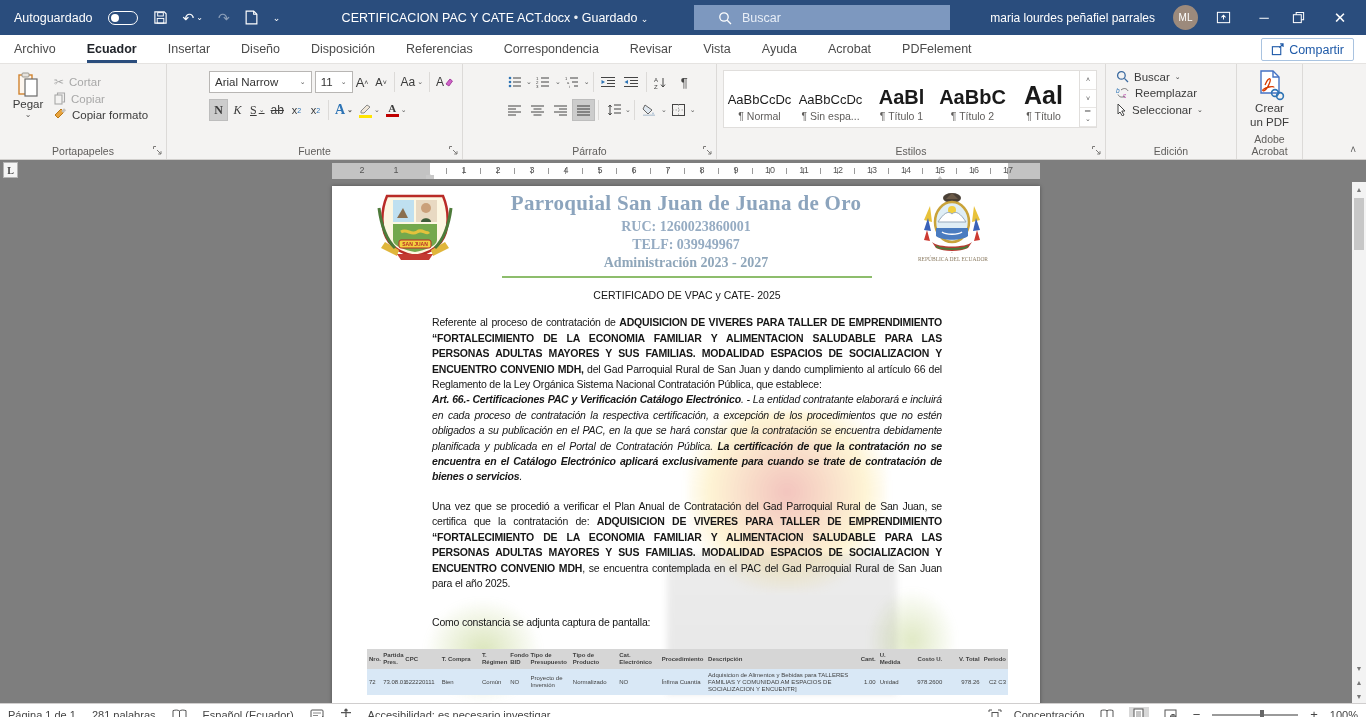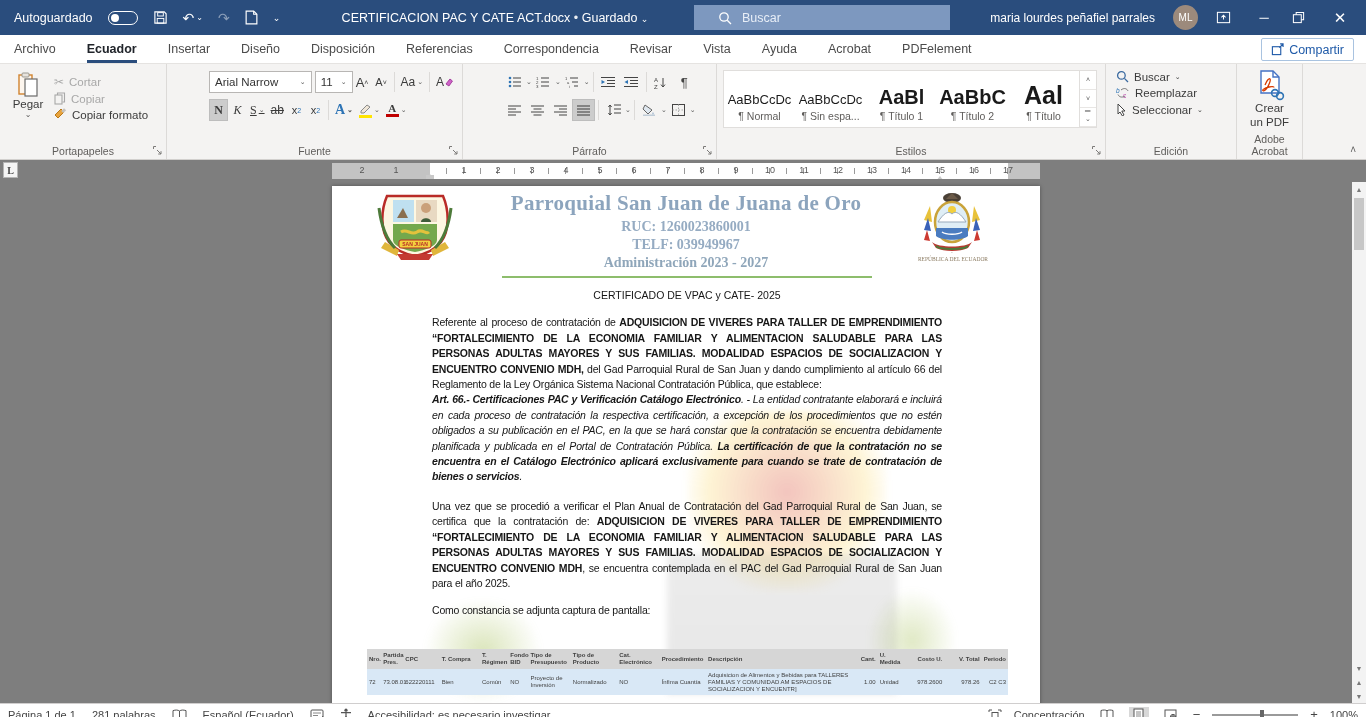--- a/index.html
+++ b/index.html
@@ -121,21 +121,21 @@
   .hdr-telf { top:51px; font-size:14px; color:#95abc2; }
   .hdr-admin{ top:69px; font-size:14px; color:#8fa6ba; }
   .hdr-rule { position:absolute; top:90px; left:170px; width:370px; height:2px; background:#70ad47; opacity:.8; }
   .crest { position:absolute; }
   .crest-caption { position:absolute; top:70px; left:-24px; width:110px; text-align:center; font-size:5.5px; color:#8a7a60; font-family:"Liberation Serif",serif; }
 
   .content { position:absolute; left:100px; top:102px; width:510px; font-size:10.5px; line-height:15.4px; color:#161616; letter-spacing:-.2px; text-align:justify; }
   .content .heading { text-align:center; font-weight:normal; margin-bottom:12px; letter-spacing:0; }
   .content p { margin:0; }
   .content .sp { margin-top:14px; }
-  .content .sp2 { margin-top:12px; }
+  .content .sp2 { margin-top:24px; }
   .it { font-style:italic; }
 
   .pactable { position:absolute; left:35px; top:463px; width:641px; border-collapse:collapse; table-layout:fixed; font-size:6px; line-height:7px; color:#3f3f3f; }
   .pactable th { background:#d6d6d6; font-weight:bold; text-align:left; padding:2px 2px; vertical-align:middle; height:20px; }
   .pactable td { background:#d9e8f6; padding:2px 2px; vertical-align:middle; height:26px; }
   .pactable th:nth-child(12), .pactable td:nth-child(12),
   .pactable th:nth-child(14), .pactable td:nth-child(14),
   .pactable th:nth-child(15), .pactable td:nth-child(15),
   .pactable th:nth-child(16), .pactable td:nth-child(16) { text-align:right; }
 

